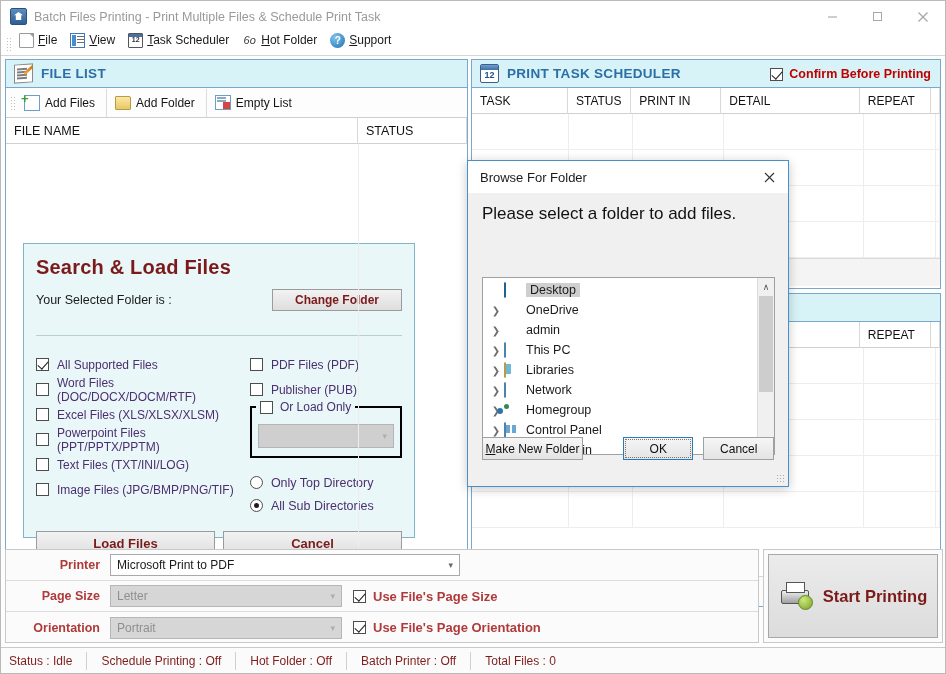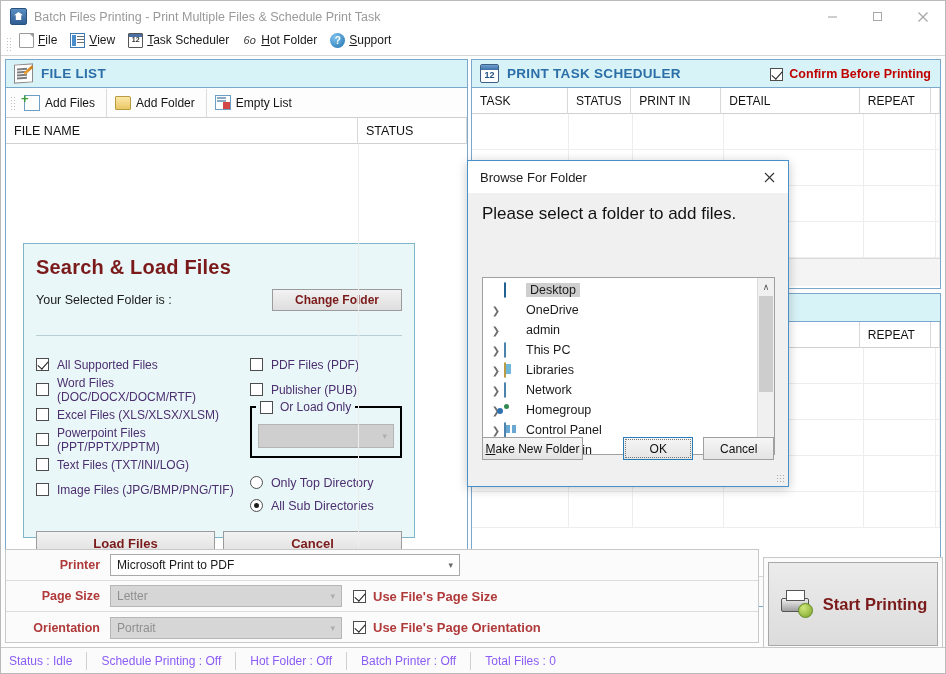--- a/index.html
+++ b/index.html
@@ -162,36 +162,36 @@
   .bchk{ display:flex;align-items:center;gap:7px; margin-left:11px; }
   .bchk .ctxt{ color:#b03a3a; font-weight:bold; font-size:13px;}
   .adv{ margin-left:10px; width:292px; height:24px; background:linear-gradient(#f3f3f3,#e2e2e2);
     border:1px solid #9f9f9f; display:flex;align-items:center;justify-content:center;gap:8px;
     color:#1c3f86; font-weight:bold; font-size:12.5px;}
   .ico-print{width:18px;height:14px;position:relative;flex:0 0 18px;}
   .ico-print:before{content:"";position:absolute;left:0;top:4px;width:18px;height:7px;
     background:linear-gradient(#dcdcdc,#9d9d9d);border:1px solid #6f6f6f;border-radius:2px;}
   .ico-print:after{content:"";position:absolute;left:3px;top:0px;width:12px;height:5px;background:#fff;border:1px solid #7a7a7a;}
 
-  .startbox{ position:absolute; left:762px; top:8px; width:180px; height:94px;
+  .startbox{ position:absolute; left:762px; top:0; width:180px; height:94px;
     border:1px solid #c8c8c8; background:#fbfbfb; padding:4px;}
   .startbtn{ width:100%;height:100%; background:linear-gradient(#ebebeb,#dcdcdc); border:1px solid #a8a8a8;
     display:flex;align-items:center;justify-content:center;gap:10px;
     color:#7b1a1a;font-weight:bold;font-size:16.5px;}
   .ico-printer-big{width:34px;height:28px;position:relative;flex:0 0 34px;}
   .ico-printer-big:before{content:"";position:absolute;left:2px;top:8px;width:26px;height:12px;
     background:linear-gradient(#f0f0f0,#9f9f9f);border:1.5px solid #555;border-radius:2px;}
   .ico-printer-big:after{content:"";position:absolute;left:7px;top:0;width:17px;height:9px;
     background:#fff;border:1.5px solid #555;}
   .gear{position:absolute;right:0;bottom:0;width:15px;height:15px;border-radius:50%;
     background:radial-gradient(circle at 35% 30%,#cfe87a,#7aa22a);border:1.5px solid #5f8a1f;z-index:2;}
 
   
   .statusbar{ position:absolute; left:0;right:0;bottom:0; height:26px; border-top:1px solid #c9c9c9;
-    background:#fbfbfb; display:flex; align-items:center; color:#8b5cf6; font-size:12px;}
+    background:#fbfbfb; display:flex; align-items:center; color:#7f1d1d; font-size:12px;}
   .sb{ padding:0 14px; height:18px; display:flex;align-items:center; border-right:1px solid #cfcfcf;}
   .sb:first-child{padding-left:8px;}
   .sb.last{border-right:none;}
 
   
   .dialog{ position:absolute; left:466px; top:159px; width:322px; height:327px;
     background:#f0f0f0; border:1px solid #4a90c8; box-shadow:0 2px 10px rgba(0,0,0,.22); z-index:50;}
   .dlg-title{ height:32px; background:#fff; display:flex;align-items:center; position:relative;
     padding-left:12px; font-size:13px; color:#1a1a1a;}
   .dlg-close{ position:absolute; right:0; top:0; width:38px;height:32px;

